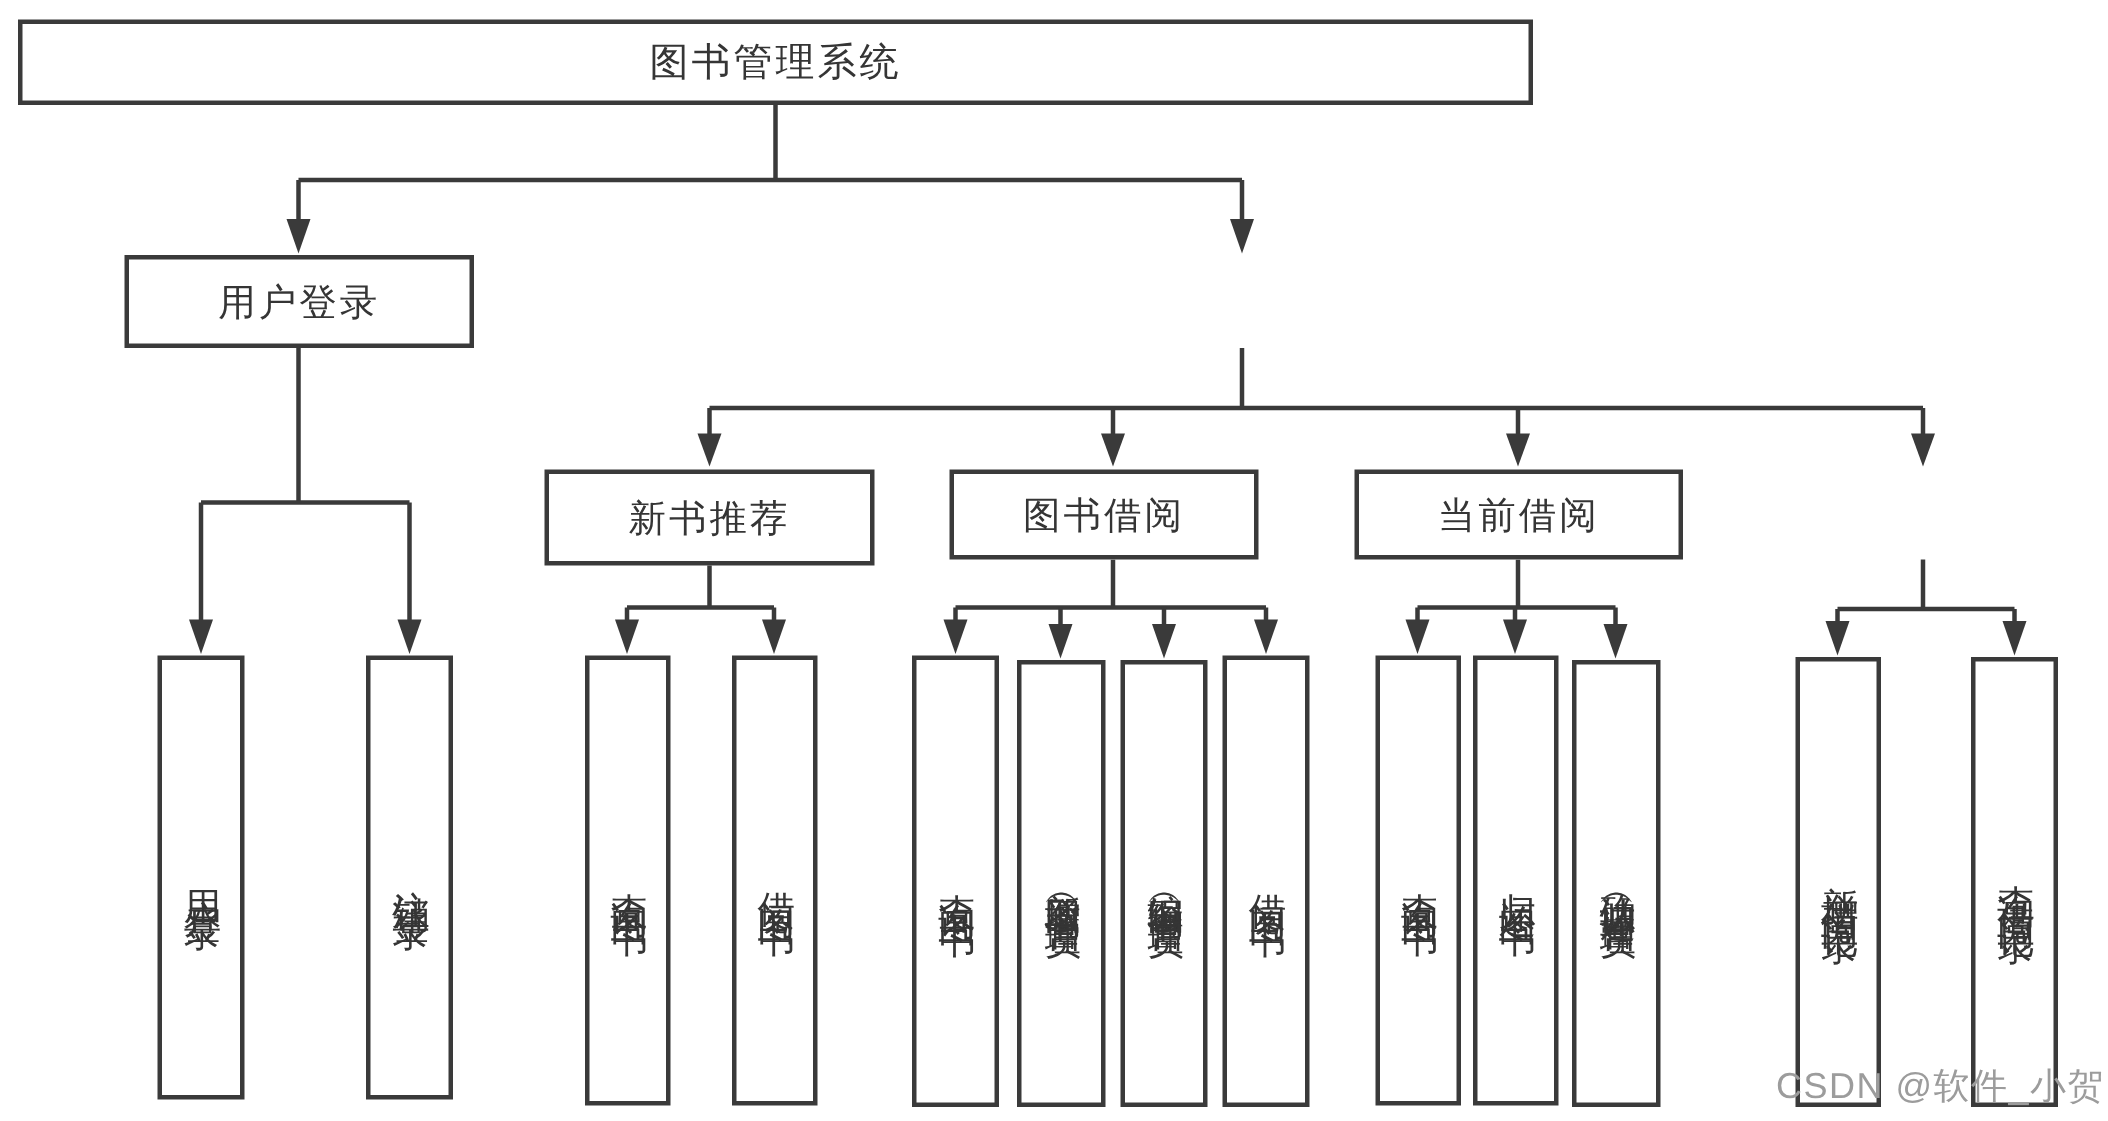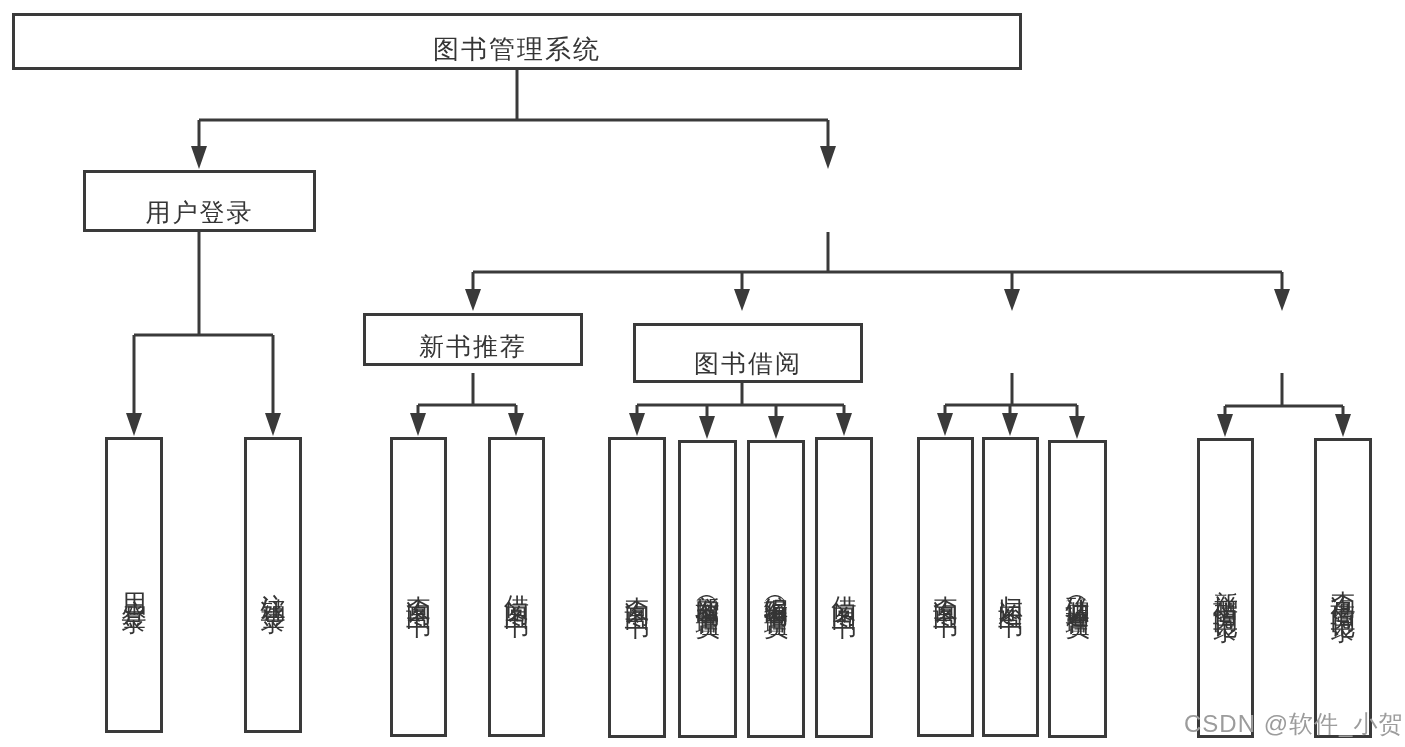--- a/index.html
+++ b/index.html
@@ -14,21 +14,21 @@
     font-family:"Liberation Sans","DejaVu Sans",sans-serif;color:var(--text);
   }
   .stage{position:absolute;left:0;top:0;width:1405px;height:747px;}
   .wires{position:absolute;left:0;top:0;z-index:1;}
   .box{
     position:absolute;z-index:2;background:var(--box-bg);
     border:3px solid var(--line);box-sizing:border-box;
     display:flex;align-items:center;justify-content:center;
   }
   .box .lbl{white-space:nowrap;}
-  .h{font-size:25px;letter-spacing:2px;align-items:flex-end;}
+  .h{font-size:25px;letter-spacing:2px;}
   .h-root{font-size:26px;}
   .v .lbl{
     writing-mode:vertical-rl;text-orientation:mixed;
     font-size:25px;line-height:1;letter-spacing:6px;
   }
   .v-long .lbl{letter-spacing:3px;font-size:24px;}
   .watermark{
     position:absolute;z-index:3;left:1184px;top:708px;
     font-size:24px;color:var(--wm);letter-spacing:1px;white-space:nowrap;
   }
@@ -112,25 +112,28 @@
   </svg>
 
   <div class="box h h-root" style="left:12px;top:13px;width:1010px;height:57px">
     <span class="lbl">图书管理系统</span>
   </div>
 
   <div class="box h" style="left:83px;top:170px;width:233px;height:62px">
     <span class="lbl">用户登录</span>
   </div>
 
-  <div class="box h" style="left:363px;top:313px;width:220px;height:53px">
+  <div class="box h" style="left:363px;top:313px;width:220px;height:64px">
     <span class="lbl">新书推荐</span>
   </div>
-  <div class="box h" style="left:633px;top:323px;width:230px;height:60px">
+  <div class="box h" style="left:633px;top:313px;width:206px;height:60px">
     <span class="lbl">图书借阅</span>
+  </div>
+  <div class="box h" style="left:903px;top:313px;width:219px;height:60px">
+    <span class="lbl">当前借阅</span>
   </div>
 
   <div class="box v" style="left:105px;top:437px;width:58px;height:296px">
     <span class="lbl">用户登录</span>
   </div>
   <div class="box v" style="left:244px;top:437px;width:58px;height:296px">
     <span class="lbl">注销登录</span>
   </div>
 
   <div class="box v" style="left:390px;top:437px;width:57px;height:300px">

